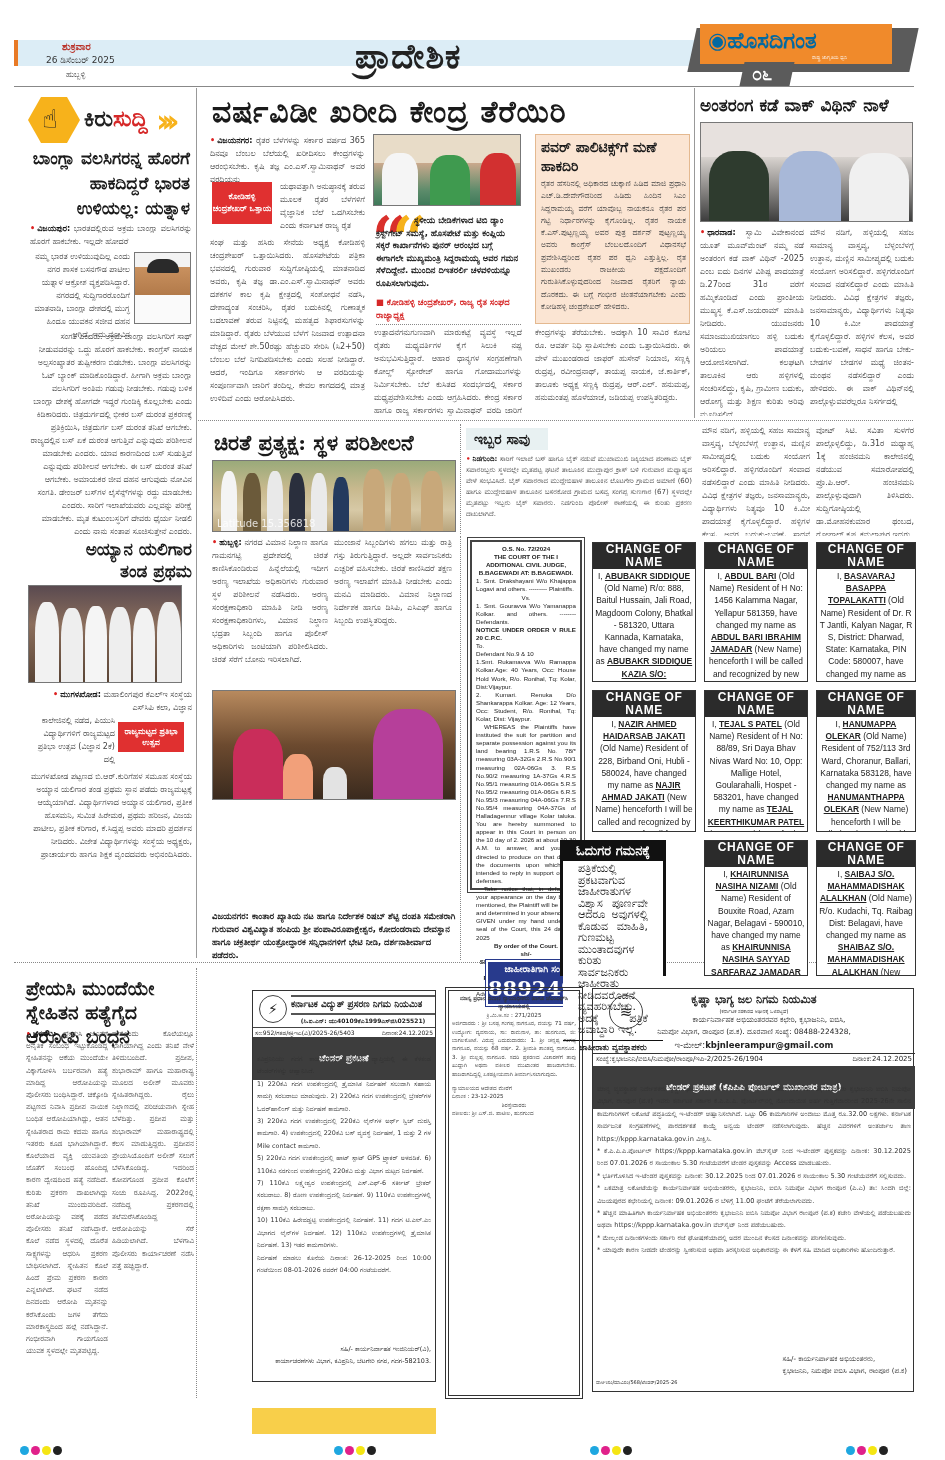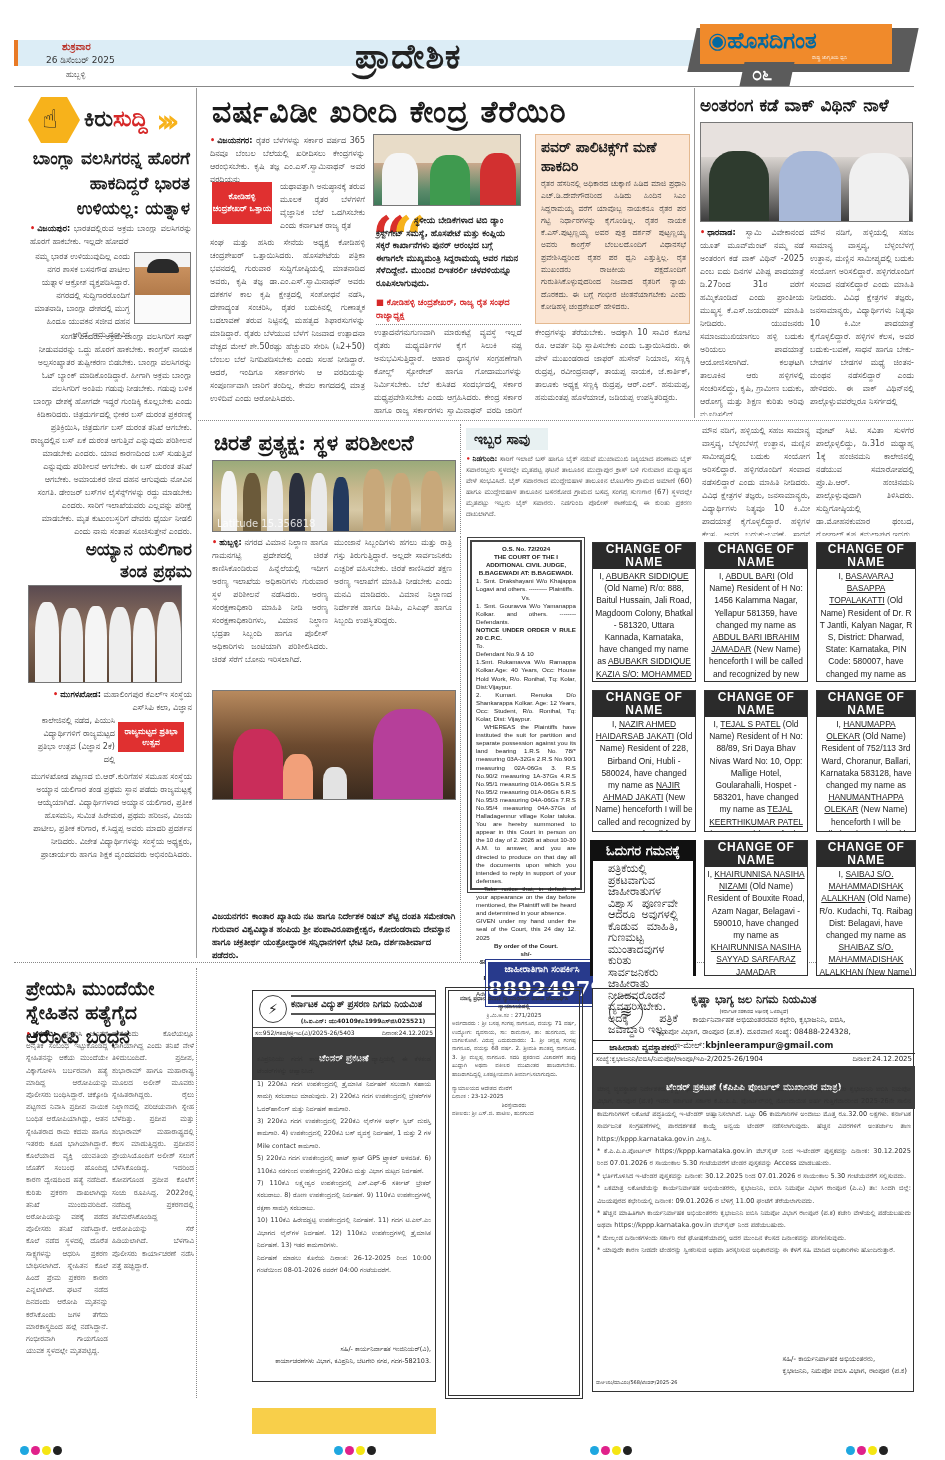--- a/index.html
+++ b/index.html
@@ -40,21 +40,21 @@
   .photo .ph-label { position: absolute; left: 4px; bottom: 2px; font-size: 10px; color: #fff; opacity: .8; }
   .person { position: absolute; bottom: 0; border-radius: 40% 40% 0 0; }
 
   .redbox { background: #e03030; color: #fff; font-weight: bold; text-align: center; display: flex; align-items: center; justify-content: center; }
   .quote-mark { font-size: 60px; font-weight: 900; line-height: 1; font-family: "DejaVu Serif", serif; }
   .peach { background: #fbe5d3; border: 1px solid #e4b990; }
 
   
   .con { border: 1px solid #333; background: #fff; text-align: center; font-family: "Liberation Sans", sans-serif; font-size: 8.4px; line-height: 12.2px; color: #222; padding: 0 2px; }
   .con-title { background: #2b2b2b; color: #fff; font-weight: 900; font-size: 12px; line-height: 13px; letter-spacing: .5px; margin: 0 -2px 1px -2px; font-family: "Liberation Sans", sans-serif; }
-  .con u { text-decoration: underline; font-weight: normal; margin-top: 21px; }
+  .con u { text-decoration: underline; font-weight: bold; margin-top: 21px; }
 
   .court { border: 2px solid #444; outline: 1px solid #444; outline-offset: 2px; font-family: "Liberation Sans", sans-serif; font-size: 6.2px; line-height: 8.1px; color: #222; padding: 3px 4px; text-align: justify; }
   .court .c { text-align: center; font-weight: bold; }
 
   .phone-ad { background: #283a8c; color: #fff; text-align: center; border: 2px solid #fff; outline: 1px solid #283a8c; }
   .black-ad { background: #111; color: #fff; }
   .tender-hdr { background: #3d3d3d; color: #fff; text-align: center; font-size: 9px; font-weight: bold; padding: 16px; }
   .dots span { display: inline-block; width: 9px; height: 9px; border-radius: 50%; margin-right: 2px; }
 </style>
 </head>
@@ -232,21 +232,21 @@
     <div class="abs con" style="left: 704px; top: 840px; width: 104px; height: 136px; overflow: hidden;">
       <div class="con-title">CHANGE OF NAME</div>
       <div><span>I, </span><u>KHAIRUNNISA NASIHA NIZAMI</u><span> (Old Name) Resident of Bouxite Road, Azam Nagar, Belagavi - 590010, have changed my name as </span><u>KHAIRUNNISA NASIHA SAYYAD SARFARAZ JAMADAR</u></div>
     </div>
     <div class="abs con" style="left: 816px; top: 840px; width: 100px; height: 136px; overflow: hidden;">
       <div class="con-title">CHANGE OF NAME</div>
       <div><span>I, </span><u>SAIBAJ S/O. MAHAMMADISHAK ALALKHAN</u><span> (Old Name) R/o. Kudachi, Tq. Raibag Dist: Belagavi, have changed my name as </span><u>SHAIBAZ S/O. MAHAMMADISHAK ALALKHAN</u><span> (New Name) for all purposes, vide affidavit dated: 22/12/2025 before notary S. M. Sarangi.</span></div>
     </div>
   </div>
 
-<div class="abs black-ad" style="left:590px;top:840px;width:106px;height:136px;border:1px solid #111;">
+<div class="abs black-ad" style="left:560px;top:840px;width:106px;height:136px;border:1px solid #111;">
   <div style="font-size:13px;font-weight:900;text-align:center;line-height:20px;font-family:'DejaVu Serif',serif;">ಓದುಗರ ಗಮನಕ್ಕೆ</div>
   <div style="background:#fff;color:#222;margin:0 2px;padding:2px 15px;font-size:11px;line-height:11.5px;text-align:justify;">ಪತ್ರಿಕೆಯಲ್ಲಿ ಪ್ರಕಟವಾಗುವ ಜಾಹೀರಾತುಗಳ ವಿಶ್ವಾಸ ಪೂರ್ಣವೇ ಆದರೂ ಅವುಗಳಲ್ಲಿ ಕೊಡುವ ಮಾಹಿತಿ, ಗುಣಮಟ್ಟ ಮುಂತಾದವುಗಳ ಕುರಿತು ಸಾರ್ವಜನಿಕರು ಜಾಹೀರಾತು ನೀಡಿದವರೊಡನೆ ವ್ಯವಹರಿಸಬೇಕು. ಅದಕ್ಕೆ ಪತ್ರಿಕೆ ಜವಾಬ್ದಾರಿ ಇಲ್ಲ.</div>
   <div style="background:#fff;color:#222;margin:2px 2px 0 2px;text-align:center;font-size:8px;line-height:14px;font-weight:bold;border-top:1px solid #111;">ಜಾಹೀರಾತು ವ್ಯವಸ್ಥಾಪಕರು</div>
 </div>
 
 <div class="abs dashed-v" style="left:196px;top:968px;height:430px;"></div>
 <div class="abs head-kn" style="left:26px;top:976px;width:170px;font-size:19px;line-height:24px;">ಪ್ರೇಯಸಿ ಮುಂದೆಯೇ ಸ್ನೇಹಿತನ ಹತ್ಯೆಗೈದ ಆರೋಪಿ ಬಂಧನ</div>
 <div class="abs txt" style="left:26px;top:1028px;width:82px;font-size:7.3px;line-height:12.2px;height:370px;overflow:hidden;"><span class="dateline">ಬೆಳಗಾವಿ:</span> <span>ಪ್ರೇಯಸಿ ಜೊತೆಗೆ ಅನೈತಿಕ ಸಂಬಂಧ ಇಟ್ಟುಕೊಂಡಿದ್ದ ಸ್ನೇಹಿತನನ್ನು ಆಕೆಯ ಮುಂದೆಯೇ ವಿಕ್ಕಾಗೋಳಿಸಿ ಬರ್ಬರವಾಗಿ ಹತ್ಯೆ ಮಾಡಿದ್ದ ಆರೋಪಿಯನ್ನು ಪೊಲೀಸರು ಬಂಧಿಸಿದ್ದಾರೆ. ಚಿಕ್ಕೋಡಿ ಪಟ್ಟಣದ ನಿವಾಸಿ ಪ್ರದೀಪ ನಾಯಿಕ ಬಂಧಿತ ಆರೋಪಿಯಾಗಿದ್ದು, ಆತನ ಸ್ನೇಹಿತರಾದ ರಾಮ ಕದಮ ಹಾಗೂ ಇತರರು ಕೂಡ ಭಾಗಿಯಾಗಿದ್ದಾರೆ. ಕೊಲೆಯಾದ ವ್ಯಕ್ತಿ ಯುವತಿಯ ಜೊತೆಗೆ ಸಂಬಂಧ ಹೊಂದಿದ್ದ ಕಾರಣ ದ್ವೇಷದಿಂದ ಹತ್ಯೆ ನಡೆದಿದೆ. ಕುರಿತು ಪ್ರಕರಣ ದಾಖಲಾಗಿದ್ದು ತನಿಖೆ ಮುಂದುವರಿದಿದೆ. ಅರೋಪಿಯನ್ನು ವಶಕ್ಕೆ ಪಡೆದ ಪೊಲೀಸರು ತನಿಖೆ ನಡೆಸಿದ್ದಾರೆ. ಕೊಲೆ ನಡೆದ ಸ್ಥಳದಲ್ಲಿ ದೊರೆತ ಸಾಕ್ಷ್ಯಗಳನ್ನು ಆಧರಿಸಿ ಪ್ರಕರಣ ಬೇಧಿಸಲಾಗಿದೆ. ಸ್ನೇಹಿತನ ಕೊಲೆ ಹಿಂದೆ ಪ್ರೇಮ ಪ್ರಕರಣ ಕಾರಣ ಎನ್ನಲಾಗಿದೆ. ಘಟನೆ ನಡೆದ ದಿನದಂದು ಆರೋಪಿ ಮೃತನನ್ನು ಕರೆಸಿಕೊಂಡು ಜಗಳ ತೆಗೆದು ಮಾರಕಾಸ್ತ್ರದಿಂದ ಹಲ್ಲೆ ನಡೆಸಿದ್ದಾನೆ. ಗಂಭೀರವಾಗಿ ಗಾಯಗೊಂಡ ಯುವಕ ಸ್ಥಳದಲ್ಲೇ ಮೃತಪಟ್ಟಿದ್ದ.</span></div>
 <div class="abs txt" style="left:112px;top:1028px;width:82px;font-size:7.3px;line-height:12.2px;height:370px;overflow:hidden;">ಮತ್ತೊಂದು ಕೊಲೆಯಲ್ಲೂ ಭಾಗಿಯಾಗಿದ್ದ ಎಂದು ತನಿಖೆ ವೇಳೆ ತಿಳಿದುಬಂದಿದೆ. ಪ್ರದೀಪ, ಶುಭಾರಾಮ್ ಹಾಗೂ ಮಹಾರಾಷ್ಟ್ರ ಮೂಲದ ಅಲೀಶ್ ಮೂವರು ಸ್ನೇಹಿತರಾಗಿದ್ದರು. ರೈಲು ನಿಲ್ದಾಣದಲ್ಲಿ ಪರಿಚಯವಾಗಿ ಸ್ನೇಹ ಬೆಳೆದಿತ್ತು. ಪ್ರದೀಪ ಮತ್ತು ಶುಭಾರಾಮ್ ಮಹಾರಾಷ್ಟ್ರದಲ್ಲಿ ಕೆಲಸ ಮಾಡುತ್ತಿದ್ದರು. ಪ್ರದೀಪನ ಪ್ರೇಯಸಿಯೊಂದಿಗೆ ಅಲೀಶ್ ಸಲುಗೆ ಬೆಳೆಸಿಕೊಂಡಿದ್ದ. ಇದರಿಂದ ಕೋಪಗೊಂಡ ಪ್ರದೀಪ ಕೊಲೆಗೆ ಸಂಚು ರೂಪಿಸಿದ್ದ. 2022ರಲ್ಲಿ ನಡೆದಿದ್ದ ಪ್ರಕರಣದಲ್ಲಿ ತಲೆಮರೆಸಿಕೊಂಡಿದ್ದ ಆರೋಪಿಯನ್ನು ಸೆರೆ ಹಿಡಿಯಲಾಗಿದೆ. ಬೆಳಗಾವಿ ಪೊಲೀಸರು ಕಾರ್ಯಾಚರಣೆ ನಡೆಸಿ ಪತ್ತೆ ಹಚ್ಚಿದ್ದಾರೆ.</div>
 

